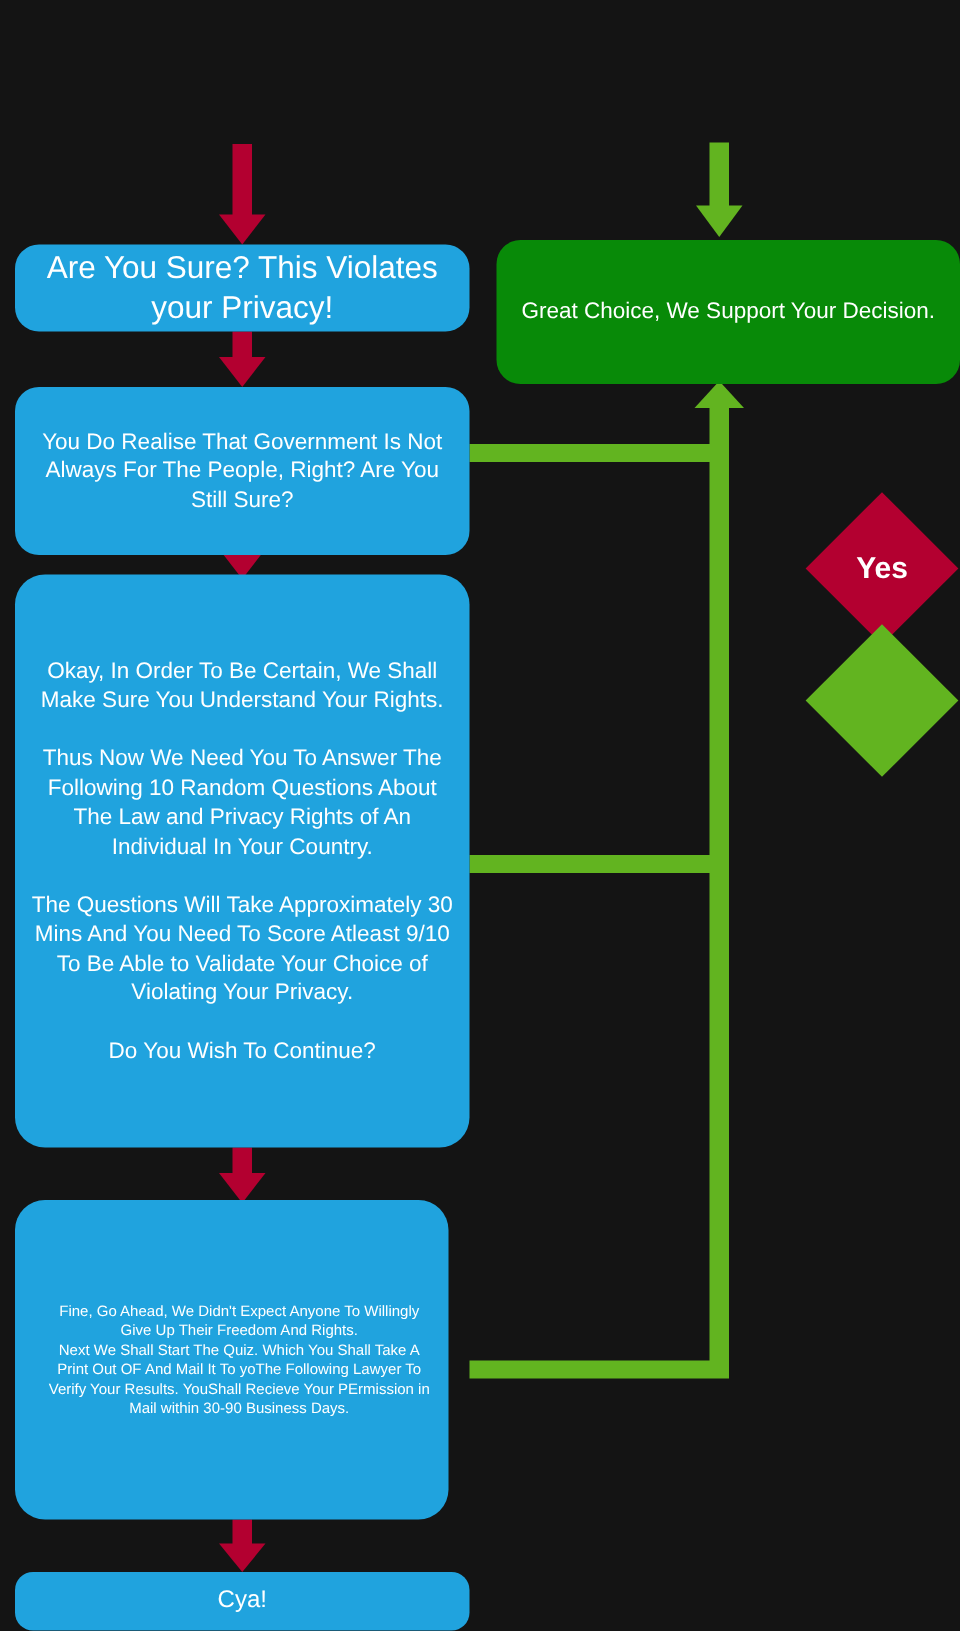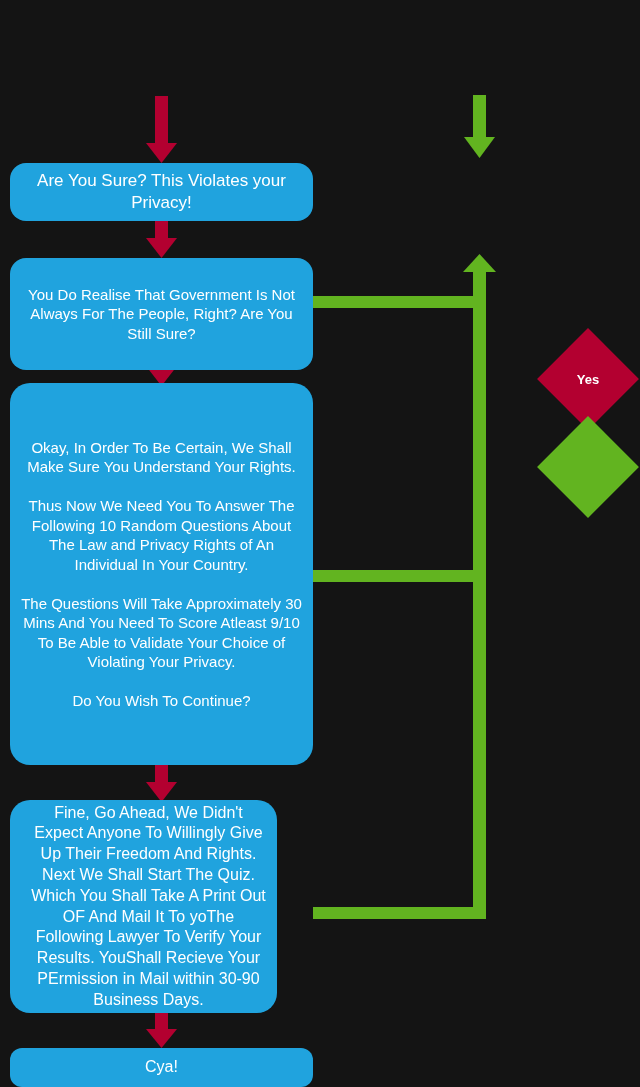--- a/index.html
+++ b/index.html
@@ -45,38 +45,38 @@
   .r12 { border-radius: 12px; }
 
   
   #node-title {
     left: 0px; top: 4px; width: 640px; height: 90px;
     border-radius: 14px;
     font-size: 24px;
   }
   #node-sure {
     left: 10px; top: 163px; width: 303px; height: 58px;
-    font-size: 17px;
+    font-size: 21px;
   }
   #node-great {
     left: 331px; top: 160px; width: 309px; height: 96px;
     font-size: 15px;
   }
   #node-realise {
     left: 10px; top: 258px; width: 303px; height: 112px;
     font-size: 15px;
   }
   #node-certain {
     left: 10px; top: 383px; width: 303px; height: 382px;
     font-size: 15px;
     align-items: center;
   }
   #node-fine {
-    left: 10px; top: 800px; width: 267px; height: 213px;
-    font-size: 16px;
+    left: 10px; top: 800px; width: 289px; height: 213px;
+    font-size: 10px;
     padding-left: 20px;
   }
   #node-cya {
     left: 10px; top: 1048px; width: 303px; height: 39px;
     font-size: 16px;
     border-radius: 12px;
   }
 
   
   .legend-diamond {
@@ -87,21 +87,21 @@
     display: block;
   }
   .legend-label {
     position: absolute;
     width: 72px;
     height: 72px;
     display: flex;
     align-items: center;
     justify-content: center;
     color: #ffffff;
-    font-size: 13px;
+    font-size: 20px;
     font-weight: bold;
   }
   #legend-yes-shape { left: 552px; top: 343px; background: #B30030; }
   #legend-yes-label { left: 552px; top: 343px; }
   #legend-no-shape  { left: 552px; top: 431px; background: #62B420; }
   #legend-no-label  { left: 552px; top: 431px; }
 
   
   #connectors {
     position: absolute;
@@ -162,20 +162,21 @@
     </g>
 
     <g>
       <rect x="313" y="907" width="173" height="12" fill="#62B420"></rect>
     </g>
   </svg>
 
 
   <div class="node node-blue r16" id="node-sure">Are You Sure? This Violates your Privacy!</div>
 
+  <div class="node node-green r16" id="node-great">Great Choice, We Support Your Decision.</div>
 
   <div class="node node-blue r16" id="node-realise">You Do Realise That Government Is Not Always For The People, Right? Are You Still Sure?</div>
 
   <div class="node node-blue r20" id="node-certain">Okay, In Order To Be Certain, We Shall Make Sure You Understand Your Rights.
 
 Thus Now We Need You To Answer The Following 10 Random Questions About The Law and Privacy Rights of An Individual In Your Country.
 
 The Questions Will Take Approximately 30 Mins And You Need To Score Atleast 9/10 To Be Able to Validate Your Choice of Violating Your Privacy.
 
 Do You Wish To Continue?</div>

